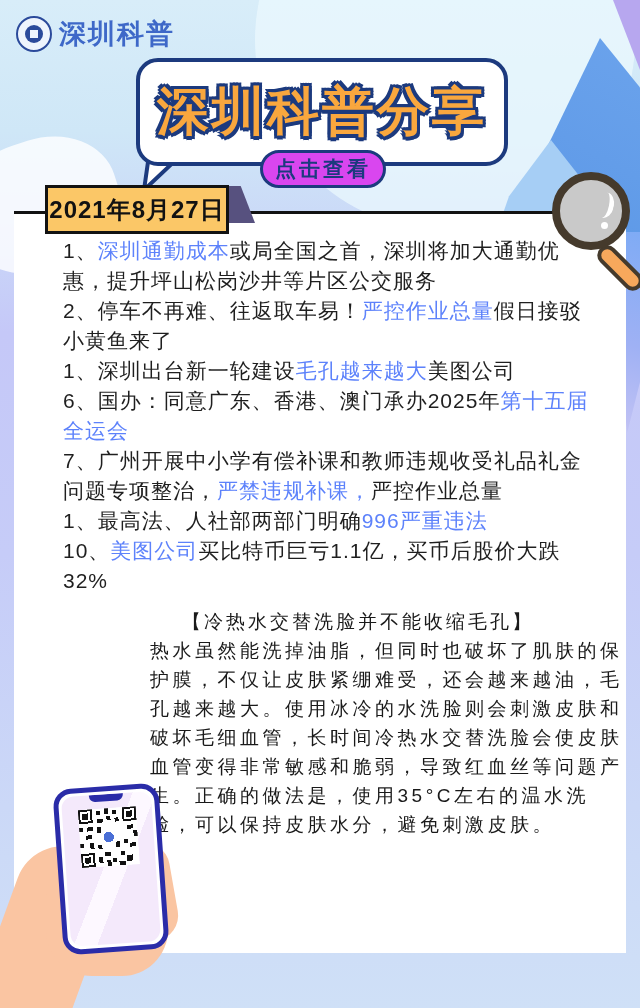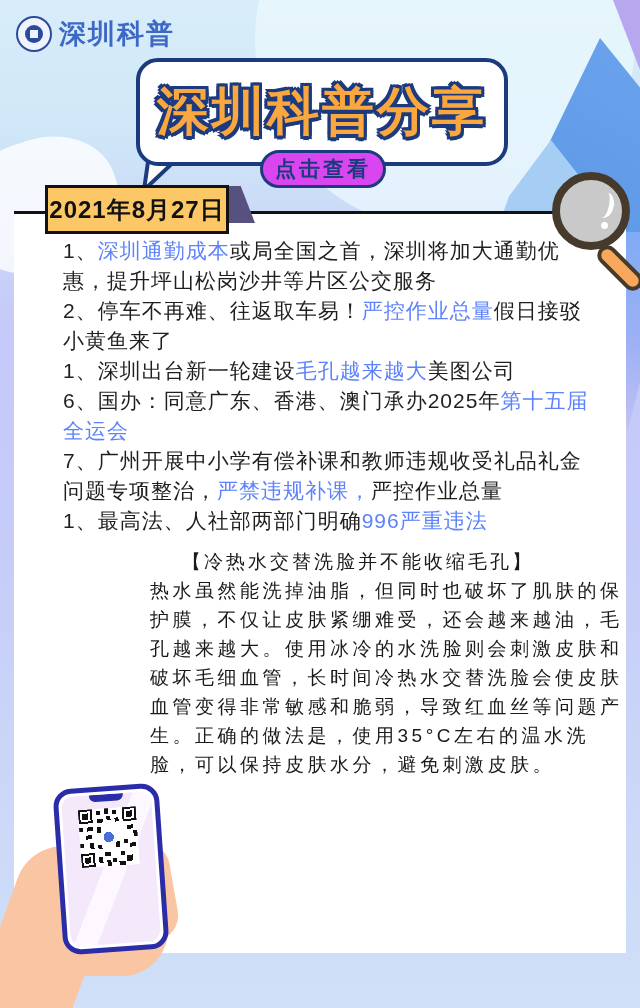--- a/index.html
+++ b/index.html
@@ -120,20 +120,21 @@
 </div>
 
 <div class="card">
   <div class="news-list">
       <p class="news-item"><span>1、</span><span class="hl">深圳通勤成本</span><span>或局全国之首，深圳将加大通勤优惠，提升坪山松岗沙井等片区公交服务</span></p>
       <p class="news-item"><span>2、停车不再难、往返取车易！</span><span class="hl">严控作业总量</span><span>假日接驳小黄鱼来了</span></p>
       <p class="news-item"><span>1、深圳出台新一轮建设</span><span class="hl">毛孔越来越大</span><span>美图公司</span></p>
       <p class="news-item"><span>6、国办：同意广东、香港、澳门承办2025年</span><span class="hl">第十五届全运会</span></p>
       <p class="news-item"><span>7、广州开展中小学有偿补课和教师违规收受礼品礼金问题专项整治，</span><span class="hl">严禁违规补课，</span><span>严控作业总量</span></p>
       <p class="news-item"><span>1、最高法、人社部两部门明确</span><span class="hl">996严重违法</span></p>
+      <p class="news-item"><span>10、</span><span class="hl">美图公司</span><span>买比特币巨亏1.1亿，买币后股价大跌32%</span></p>
     </div>
   <div class="tip">
     <p class="tip-heading">【冷热水交替洗脸并不能收缩毛孔】</p>
     <p class="tip-body">热水虽然能洗掉油脂，但同时也破坏了肌肤的保护膜，不仅让皮肤紧绷难受，还会越来越油，毛孔越来越大。使用冰冷的水洗脸则会刺激皮肤和破坏毛细血管，长时间冷热水交替洗脸会使皮肤血管变得非常敏感和脆弱，导致红血丝等问题产生。正确的做法是，使用35°C左右的温水洗脸，可以保持皮肤水分，避免刺激皮肤。</p>
   </div>
 </div>
 
 <div class="hand-group">
   <div class="arm"></div>
   <div class="palm"></div>

